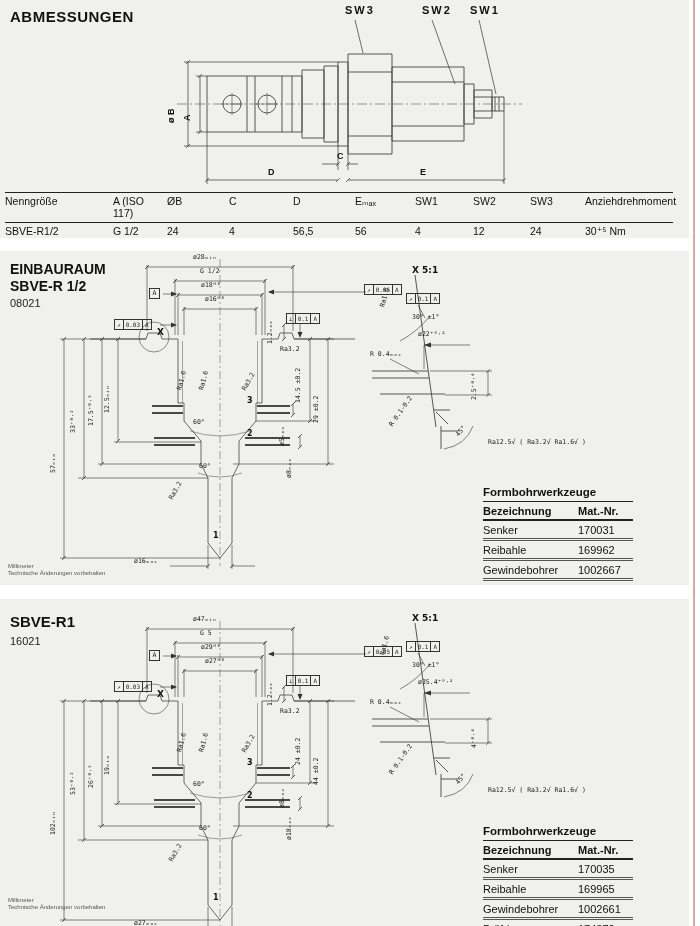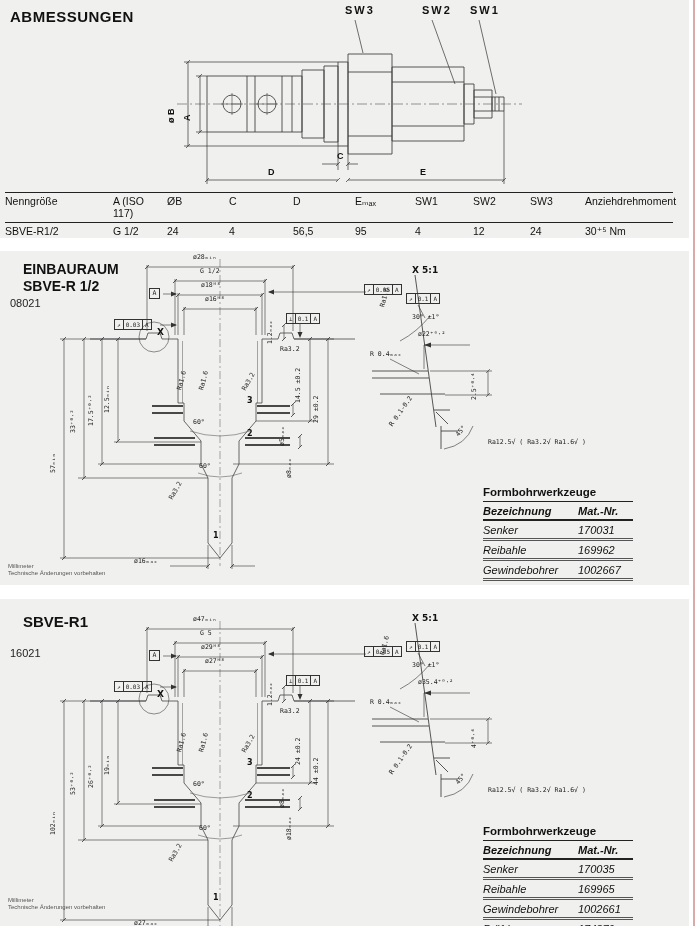--- a/index.html
+++ b/index.html
@@ -5,21 +5,21 @@
   html,body{margin:0;padding:0;background:#ffffff;}
   .page{position:relative;width:700px;height:926px;background:#ffffff;overflow:hidden;
         font-family:"Liberation Sans","DejaVu Sans",sans-serif;color:#111;}
   .panel{position:absolute;left:0;width:689px;background:#f0f0ee;overflow:hidden;}
   .p1{top:0;height:238px;}
   .p2{top:251px;height:334px;}
   .p3{top:599px;height:327px;}
   .edge{position:absolute;left:693px;top:0;width:2px;height:926px;background:#dca8a8;}
 
   .h1{position:absolute;font-size:15px;font-weight:bold;letter-spacing:.5px;}
-  .h2{position:absolute;font-size:14px;font-weight:bold;margin-left:13px;}
+  .h2{position:absolute;font-size:14px;font-weight:bold;}
   .code{position:absolute;font-size:11px;color:#222;}
 
   
   .draw{position:absolute;}
   svg{display:block;}
   .dl{position:absolute;font-family:"DejaVu Sans Mono","DejaVu Sans",monospace;font-size:6.5px;
       line-height:7px;color:#222;white-space:nowrap;}
   .rot{transform:rotate(-90deg);transform-origin:left bottom;}
   .rot75{transform:rotate(-75deg);transform-origin:left bottom;}
   .rot60{transform:rotate(-60deg);transform-origin:left bottom;}
@@ -39,21 +39,21 @@
 
   
   .dtable{position:absolute;left:5px;right:16px;top:192px;font-size:10.5px;color:#111;}
   .dt-row{display:grid;grid-template-columns:108px 54px 62px 64px 62px 60px 58px 57px 55px 1fr;
           border-bottom:1.5px solid #222;padding:2px 0 3px;}
   .dt-row.hd{border-top:1.2px solid #222;}
 
   
   .tools{position:absolute;width:150px;font-size:11px;color:#111;}
   .tools-title{font-weight:bold;font-size:11.5px;padding:1px 0 3px;border-bottom:1.5px solid #222;}
-  .trow{display:grid;grid-template-columns:95px 1fr;padding:3px 0 2px;border-bottom:3px double #555;font-style:italic;}
+  .trow{display:grid;grid-template-columns:95px 1fr;padding:3px 0 2px;border-bottom:3px double #555;}
   .trow.th{font-weight:bold;border-bottom:2px solid #222;}
 
   .foot{position:absolute;left:8px;font-size:6px;line-height:7px;color:#555;}
 </style>
 </head>
 <body>
 
 <div class="page">
 
   <div class="panel p1">
@@ -108,21 +108,21 @@
         <span>SW2</span>
         <span>SW3</span>
         <span>Anziehdrehmoment</span>
       </div>
       <div class="dt-row">
         <span>SBVE-R1/2</span>
         <span>G 1/2</span>
         <span>24</span>
         <span>4</span>
         <span>56,5</span>
-        <span>95</span>
+        <span>56</span>
         <span>4</span>
         <span>12</span>
         <span>24</span>
         <span>30⁺⁵ Nm</span>
       </div>
 
     </div>
   </div>
 
   <div class="panel p2">
@@ -263,21 +263,21 @@
     </div>
 
     <div class="foot" style="top:312px">
       <div>Millimeter</div>
       <div>Technische Änderungen vorbehalten</div>
     </div>
   </div>
 
   <div class="panel p3">
     <div class="h2" style="left:10px;top:14px;font-size:15px">SBVE-R1</div>
-    <div class="code" style="left:10px;top:48px">16021</div>
+    <div class="code" style="left:10px;top:36px">16021</div>
 
     <div class="draw" style="left:50px;top:14px;width:370px;height:327px">
       <svg viewBox="0 0 370 330" width="370" height="330">
         <path d="M170,8 V315" stroke="#555" stroke-width="0.5" stroke-dasharray="8 3 2 3" fill="none"></path>
         <g stroke="#444" stroke-width="0.8" fill="none">
           <path d="M40,88 H96 M244,88 H305 M112,88 H128 M212,88 H228"></path>
           <path d="M96,88 L98,82 H110 L112,88 M228,88 L230,82 H242 L244,88"></path>
           <path d="M128,88 V152 M212,88 V152"></path>
           <path d="M132.5,90 V152 M207.5,90 V152" stroke-width="0.45"></path>
           <path d="M128,152 H134 M206,152 H212 M134,152 V170 M206,152 V170"></path>

